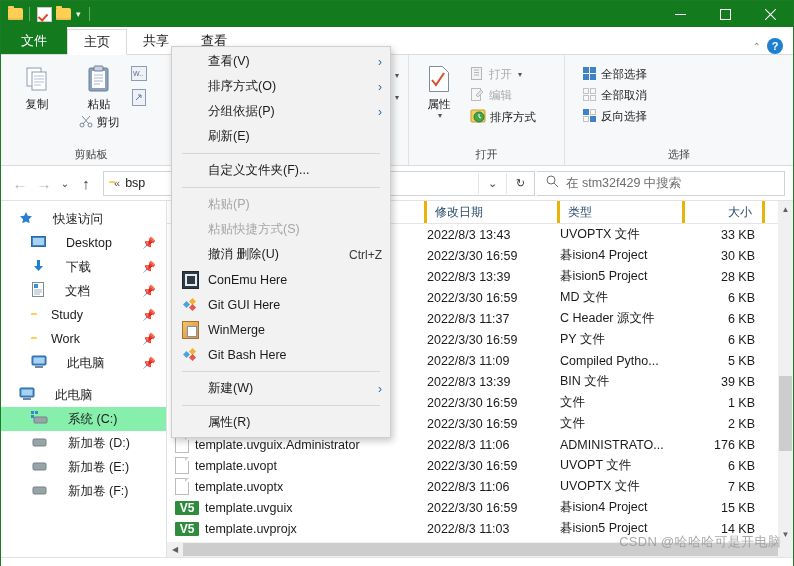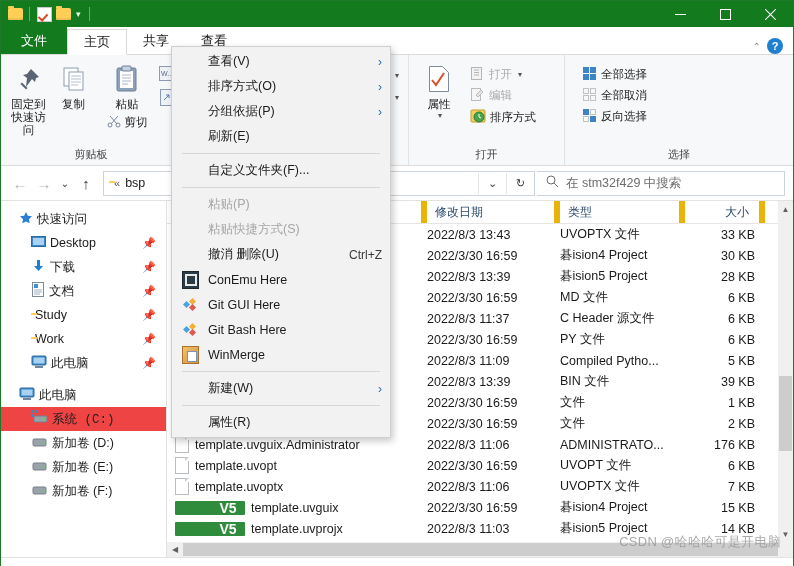--- a/index.html
+++ b/index.html
@@ -60,42 +60,42 @@
   .addrbox{flex:1;height:23px;border:1px solid #cdd3da;display:flex;align-items:center;background:#fff;margin-left:4px;}
   .crumbs{display:flex;align-items:center;gap:5px;padding-left:5px;font-size:12.5px;color:#1b1b1b;}
   .crumb-sep{color:#555;font-size:11px;}
   .addr-right{margin-left:auto;display:flex;align-items:center;}
   .addr-btn{width:27px;height:21px;display:flex;align-items:center;justify-content:center;color:#3b3b3b;font-size:11px;border-left:1px solid #e3e6e9;}
   .searchbox{width:238px;height:23px;border:1px solid #cdd3da;border-left:none;display:flex;align-items:center;gap:7px;padding-left:9px;color:#6d6d6d;font-size:12.5px;}
 
   
   .main{display:flex;height:356px;border-top:1px solid #e2e2e2;}
   .nav{width:165px;overflow:hidden;position:relative;background:#fff;padding-top:6px;}
-  .navitem{height:24px;display:flex;align-items:center;gap:4px;padding-left:18px;font-size:12.5px;color:#1b1b1b;white-space:nowrap;}
+  .navitem{height:24px;display:flex;align-items:center;gap:20px;padding-left:18px;font-size:12.5px;color:#1b1b1b;white-space:nowrap;}
   .navitem.indent{padding-left:30px;}
-  .navitem.sel{background:#ef4444;font-family:Liberation Mono, monospace;}
+  .navitem.sel{background:#86efac;}
   .navitem .pinmark{margin-left:auto;margin-right:10px;color:#8c8c8c;font-size:11px;}
   .navitem .star{color:#2a7fd4;}
 
   .content{flex:1;display:flex;flex-direction:column;border-left:1px solid #e2e2e2;position:relative;overflow:hidden;}
   .colhead{height:22px;display:flex;align-items:center;font-size:12px;color:#2a4a6b;border-bottom:1px solid #e5e5e5;background:#fff;}
-  .colhead .c{padding-left:8px;border-right:6px solid #eab308;height:22px;line-height:22px;box-sizing:border-box;}
+  .colhead .c{padding-left:8px;border-right:3px solid #eab308;height:22px;line-height:22px;box-sizing:border-box;}
   .c-name{width:260px;}
   .c-date{width:133px;}
   .c-type{width:125px;}
   .c-size{width:80px;text-align:right;padding-right:10px;}
   .rows{flex:1;overflow:hidden;position:relative;}
   .row{height:21px;display:flex;align-items:center;font-size:12.5px;color:#1b1b1b;}
   .row .n{width:260px;display:flex;align-items:center;gap:6px;padding-left:8px;box-sizing:border-box;white-space:nowrap;overflow:hidden;}
   .row .d{width:133px;box-sizing:border-box;}
   .row .t{width:125px;box-sizing:border-box;white-space:nowrap;overflow:hidden;}
   .row .s{width:80px;text-align:right;padding-right:10px;box-sizing:border-box;color:#1b1b1b;}
   .fileico{width:12px;height:15px;background:#fff;border:1px solid #b9bcc0;position:relative;flex:none;}
   .fileico:after{content:"";position:absolute;right:-1px;top:-1px;border-width:0 0 4px 4px;border-style:solid;border-color:transparent transparent #fff #c9ccd0;}
-  .uvico{width:34px;height:14px;background:#2f8c3c;color:#fff;font-size:14px;font-weight:bold;display:flex;align-items:center;justify-content:center;flex:none;border-radius:1px;padding-left:36px;}
+  .uvico{width:24px;height:14px;background:#2f8c3c;color:#fff;font-size:12px;font-weight:bold;display:flex;align-items:center;justify-content:center;flex:none;border-radius:1px;}
 
   
   .vscroll{position:absolute;right:0;top:0;width:15px;height:100%;background:#f0f0f0;}
   .vs-arrow{height:16px;display:flex;align-items:center;justify-content:center;color:#606060;font-size:8px;}
   .vs-thumb{position:absolute;left:1px;width:13px;background:#cdcdcd;}
   .hscroll{height:15px;background:#f0f0f0;display:flex;align-items:center;}
   .hs-arrow{width:16px;text-align:center;color:#606060;font-size:8px;}
   .hs-thumb{height:13px;background:#cdcdcd;flex:1;margin:0 0px;}
 
   
@@ -163,31 +163,20 @@
     <div class="tabstrip-right">
       <span class="chev-up">⌃</span>
       <span class="help-ico">?</span>
     </div>
   </div>
 
   <div class="ribbon">
 
     <div class="rgroup" style="width:180px">
       <div class="rgbody">
-        <div class="bigbtn">
-          <span class="bigicon">
-            <svg width="28" height="28" viewBox="0 0 28 28">
-                <g fill="#5a6472">
-                  <path d="M16 4l8 8-3 1-1 4-3-3-6 8 1-9-4-3 4-1z"></path>
-                  <rect x="8" y="17" width="2" height="8" transform="rotate(-45 9 21)"></rect>
-                </g>
-              </svg>
-          </span>
-          <span class="lbl">固定到快速访问</span>
-        </div>
         <div class="bigbtn">
           <span class="bigicon">
             <svg width="28" height="28" viewBox="0 0 28 28">
               <rect x="4" y="3" width="14" height="18" fill="#fff" stroke="#8d9bb0"></rect>
               <rect x="9" y="7" width="14" height="18" fill="#fff" stroke="#8d9bb0"></rect>
               <g stroke="#b3c0d2">
                   <path d="M11 11h10M11 14h10M11 17h10M11 20h7"></path>
                 </g>
             </svg>
           </span>
@@ -748,34 +737,34 @@
           <svg width="16" height="16" viewBox="0 0 16 16">
             <rect x="1" y="5" width="5" height="5" transform="rotate(45 3.5 7.5)" fill="#4aa3dd"></rect>
             <rect x="7" y="2" width="5" height="5" transform="rotate(45 9.5 4.5)" fill="#f2b134"></rect>
             <rect x="7" y="8" width="5" height="5" transform="rotate(45 9.5 10.5)" fill="#e2574c"></rect>
           </svg>
         </span>
         <span>Git GUI Here</span>
       </div>
       <div class="mi">
         <span class="mico">
+          <span class="winm"></span>
+        </span>
+        <span>WinMerge</span>
+      </div>
+      <div class="mi">
+        <span class="mico">
           <svg width="16" height="16" viewBox="0 0 16 16">
             <rect x="1" y="5" width="5" height="5" transform="rotate(45 3.5 7.5)" fill="#4aa3dd"></rect>
             <rect x="7" y="2" width="5" height="5" transform="rotate(45 9.5 4.5)" fill="#f2b134"></rect>
             <rect x="7" y="8" width="5" height="5" transform="rotate(45 9.5 10.5)" fill="#e2574c"></rect>
           </svg>
         </span>
         <span>Git Bash Here</span>
       </div>
-      <div class="mi">
-        <span class="mico">
-          <span class="winm"></span>
-        </span>
-        <span>WinMerge</span>
-      </div>
       <div class="msep"></div>
       <div class="mi">
         <span>新建(W)</span>
         <span class="arrow">›</span>
       </div>
       <div class="msep"></div>
       <div class="mi">
         <span>属性(R)</span>
       </div>
     </div>

